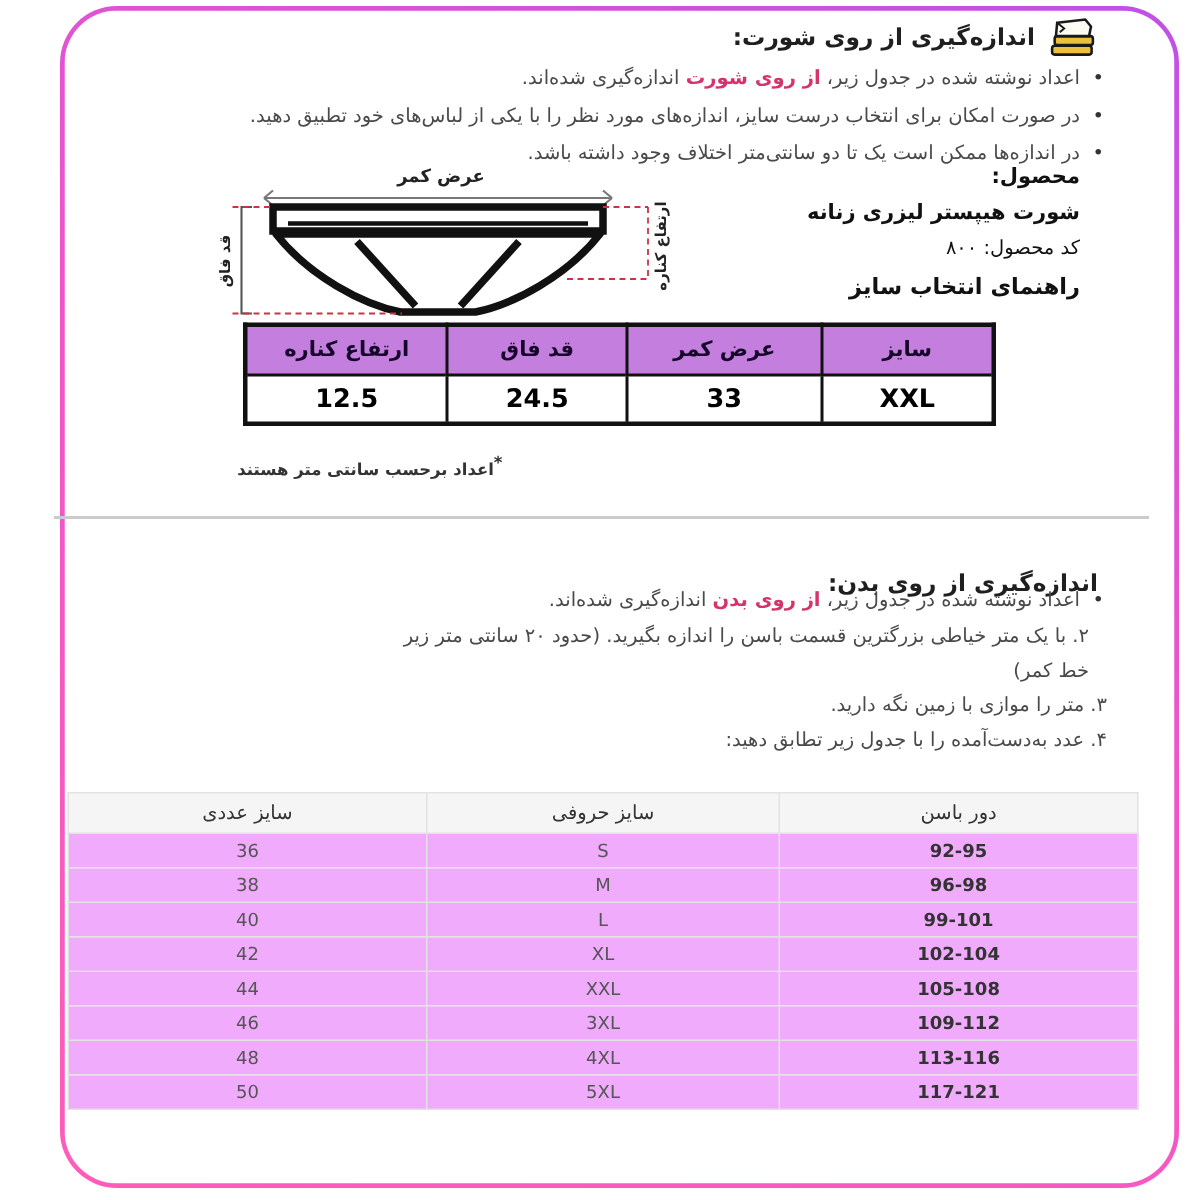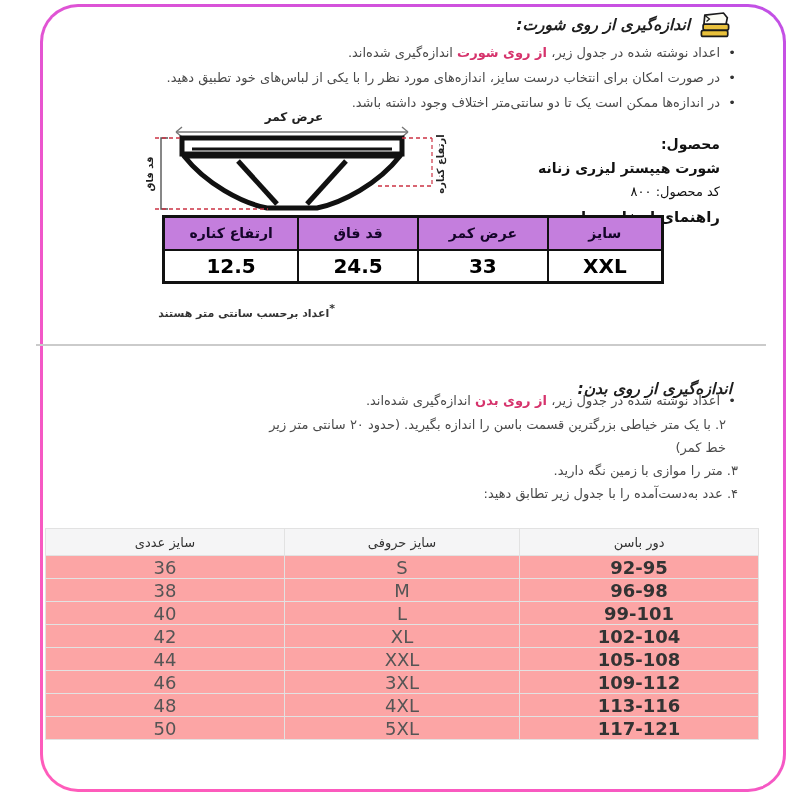--- a/index.html
+++ b/index.html
@@ -8,53 +8,53 @@
   .page { position:relative; width:800px; height:800px; background:#ffffff; overflow:hidden; direction:rtl; }
 
   .frame {
     position:absolute; left:40px; top:4px; width:746px; height:788px;
     border:3px solid transparent; border-radius:38px;
     background: linear-gradient(#fff,#fff) padding-box,
                 linear-gradient(205deg,#c150e6 0%, #ee55cc 45%, #ff5cba 100%) border-box;
   }
 
   .sec-title { position:absolute; display:flex; align-items:center; gap:8px; font-size:15.5px; font-weight:bold; color:#1f1f1f; }
-  .sec-title .ttl { white-space:nowrap;font-style:italic; }
+  .sec-title .ttl { white-space:nowrap; }
 
   .bullets { position:absolute; right:62px; top:40px; width:690px; }
   .bullet { position:relative; padding-right:18px; font-size:13px; color:#4a4a4a; line-height:25px; text-align:right; }
   .bullet::before { content:"•"; position:absolute; right:2px; top:0; color:#333; font-size:13px; }
   .hl { color:#d6336c; font-weight:bold; }
 
   .diagram { position:absolute; left:146px; top:108px; width:302px; height:126px; }
 
-  .product { position:absolute; right:80px; top:132px; width:280px; text-align:right; color:#111; }
+  .product { position:absolute; right:80px; top:106px; width:280px; text-align:right; color:#111; }
   .product .p-label { font-size:14px; font-weight:bold; line-height:24px; }
   .product .p-name  { font-size:14px; font-weight:bold; line-height:24px; }
   .product .p-code  { font-size:13px; font-weight:normal; line-height:24px; }
   .product .p-guide { font-size:15px; font-weight:bold; line-height:26px; }
 
   table.size-table { position:absolute; left:162px; top:215px; width:502px; border-collapse:collapse; border:3px solid #111; }
   table.size-table th, table.size-table td { border:2px solid #111; text-align:center; }
   table.size-table th { background:#c47edd; color:#15052a; font-size:14px; font-weight:bold; height:33px; }
-  table.size-table td { background:#fff; color:#000; font-size:20px; font-weight:bold; height:33px; }
+  table.size-table td { background:#fff; color:#000; font-size:17px; font-weight:bold; height:33px; }
 
   .footnote { position:absolute; left:95px; top:302px; width:240px; direction:rtl; text-align:right; font-size:11px; font-weight:bold; color:#333; }
   .footnote sup { font-size:11px; }
 
   .divider { position:absolute; left:36px; top:344px; width:730px; height:2px; background:#cbcbcb; }
 
   .steps { position:absolute; right:62px; top:413px; width:560px; text-align:right; }
   .step { font-size:13px; color:#4a4a4a; line-height:23px; }
   .step.wrap { width:470px; margin-right:12px; }
 
   table.body-table { position:absolute; left:45px; top:528px; width:714px; border-collapse:collapse; }
   table.body-table th, table.body-table td { border:1px solid #e2e2e2; text-align:center; }
   table.body-table th { background:#f5f5f6; color:#333; font-size:13px; font-weight:normal; height:27px; }
-  table.body-table td { background:#fca5a5; color:#555; font-size:18px; height:23px; }
+  table.body-table td { background:#f0abfc; color:#555; font-size:12px; height:23px; }
   table.body-table td.hip { color:#333; font-weight:bold;text-align:center; }
 
   svg text { font-family:"DejaVu Sans", sans-serif; }
 </style>
 </head>
 <body>
 
 <div class="page">
   <div class="frame"></div>
 

